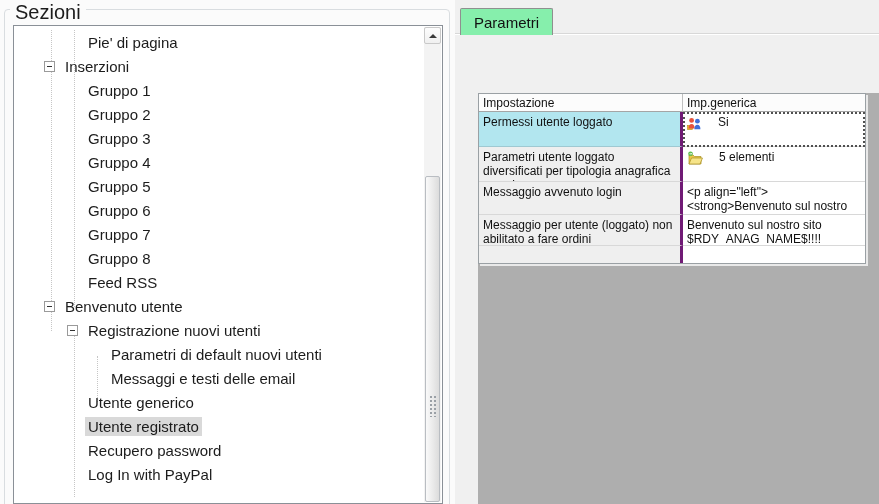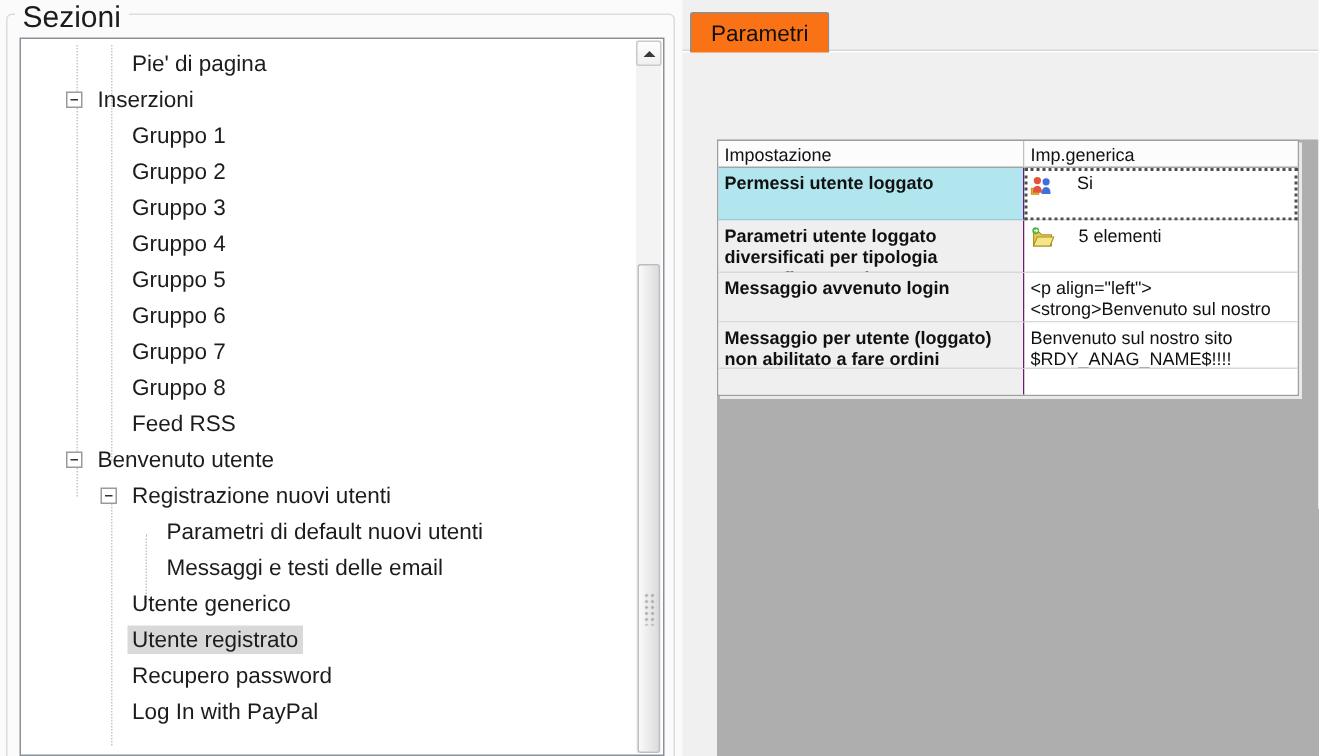--- a/index.html
+++ b/index.html
@@ -34,34 +34,34 @@
   .scroll-thumb{position:absolute;left:1px;top:149px;bottom:0;width:15px;box-sizing:border-box;
              background:linear-gradient(to right,#fafafa,#dcdcdc);border:1px solid #b9bdc2;border-radius:2px;}
   .thumb-grip{position:absolute;left:3px;top:218px;width:9px;height:22px;
              background-image:radial-gradient(#9aa0a6 30%, transparent 40%);background-size:4px 4px;}
 
   
   .right-panel{position:absolute;left:455px;top:0;width:424px;height:504px;background:#f0f0f0;}
   .tabline{position:absolute;left:0;top:33px;right:0;height:2px;z-index:1;
            background:linear-gradient(#d8d8d8 50%, #ffffff 50%);}
   .tab{position:absolute;left:5px;top:8px;width:93px;height:27px;box-sizing:border-box;
-       background:#f97316;border:1px solid #8f8f8f;border-bottom:none;border-radius:2px 2px 0 0;
+       background:#86efac;border:1px solid #8f8f8f;border-bottom:none;border-radius:2px 2px 0 0;
        display:flex;align-items:center;justify-content:center;font-size:15px;color:#111;z-index:2;}
   .gray-area{position:absolute;left:23px;top:93px;right:0;bottom:0;background:#aeaeae;}
 
   
   .ptable{position:absolute;left:23px;top:93px;width:388px;box-sizing:border-box;
           display:grid;grid-template-columns:204px 1fr;background:#fff;
           border:1px solid #9aa0a4;box-shadow:2px 2px 0 #e9e9e9;z-index:2;}
   .cell{box-sizing:border-box;font-size:12px;line-height:14px;color:#111;overflow:hidden;}
   .hcell{height:18px;background:#fcfcfc;border-bottom:1px solid #a5a5a5;
          padding:2px 4px 0 4px;}
   .hcell.c1{border-right:1px solid #c0c0c0;}
-  .lcell{background:#efefef;border-right:1px solid #701a75;border-bottom:1px solid #d8d8d8;
-         padding:3px 4px;font-weight:bold;}
+  .lcell{background:#efefef;border-right:3px solid #701a75;border-bottom:1px solid #d8d8d8;
+         padding:3px 4px;}
   .lcell.cyan{background:#b2e6ef;border-bottom:1px solid #9fc9d2;}
   .vcell{background:#ffffff;border-bottom:1px solid #d8d8d8;padding:3px 4px;}
   .vcell.flex{display:flex;align-items:flex-start;}
   .vcell .icon{flex:none;margin-top:1px;}
   .vcell .vtext-flex{margin-left:16px;}
   .vcell.focus{outline:2px dotted #4f4f4f;outline-offset:-2px;}
   .lcell.last,.vcell.last{border-bottom:none;}
 </style>
 </head>
 <body>

